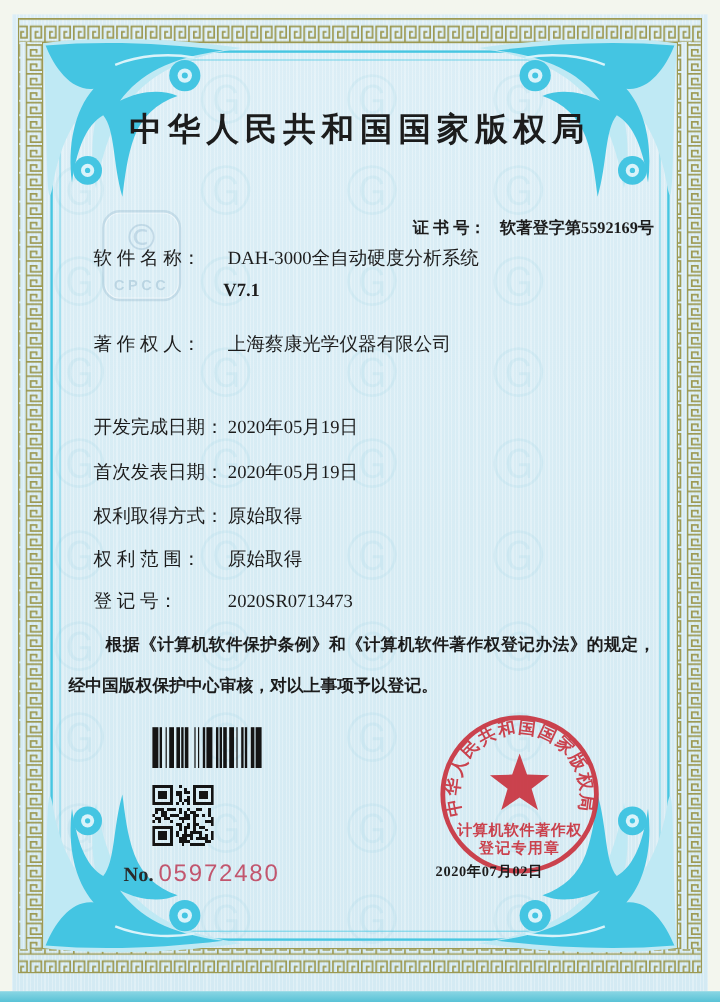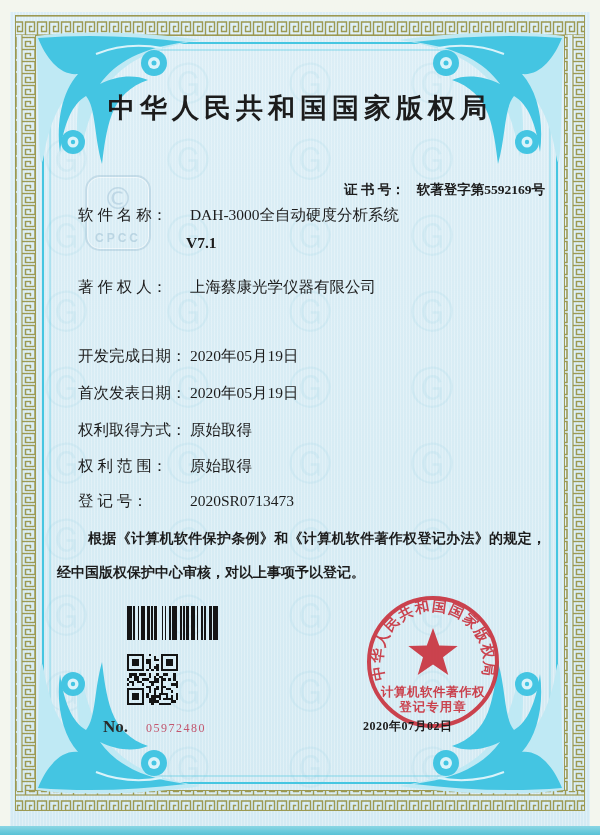--- a/index.html
+++ b/index.html
@@ -54,22 +54,22 @@
   }
 
   .barcode{position:absolute;left:127px;top:606px;width:91px;height:34px;display:flex;align-items:stretch;}
   .barcode .bar{background:#141414;height:100%;}
   .barcode .gap{height:100%;}
   .qr{position:absolute;left:127px;top:654px;width:51px;height:51px;}
 
   .serial{position:absolute;left:103px;top:717px;font-size:17px;white-space:nowrap;}
   .serial .prefix{color:#2a2a2a;font-weight:600;}
   .serial .num{
-    font-family:Liberation Serif, serif;
-    font-size:12px;letter-spacing:1.5px;color:var(--serial-red,#c2566e);margin-left:18px;
+    font-family:Liberation Sans, sans-serif;
+    font-size:20px;letter-spacing:1.5px;color:var(--serial-red,#c2566e);margin-left:4px;
   }
 
   .emboss{
     position:absolute;left:85px;top:175px;width:66px;height:76px;
     border:2.5px solid rgba(136,174,198,.30);border-radius:15px;
     box-shadow:inset 0 0 0 1px rgba(255,255,255,.5);
     display:flex;flex-direction:column;align-items:center;justify-content:space-between;
     padding:5px 0 4px 0;box-sizing:border-box;
   }
   .emboss .sym{font-size:30px;line-height:34px;color:rgba(136,174,198,.34);font-family:"DejaVu Sans",sans-serif;}

